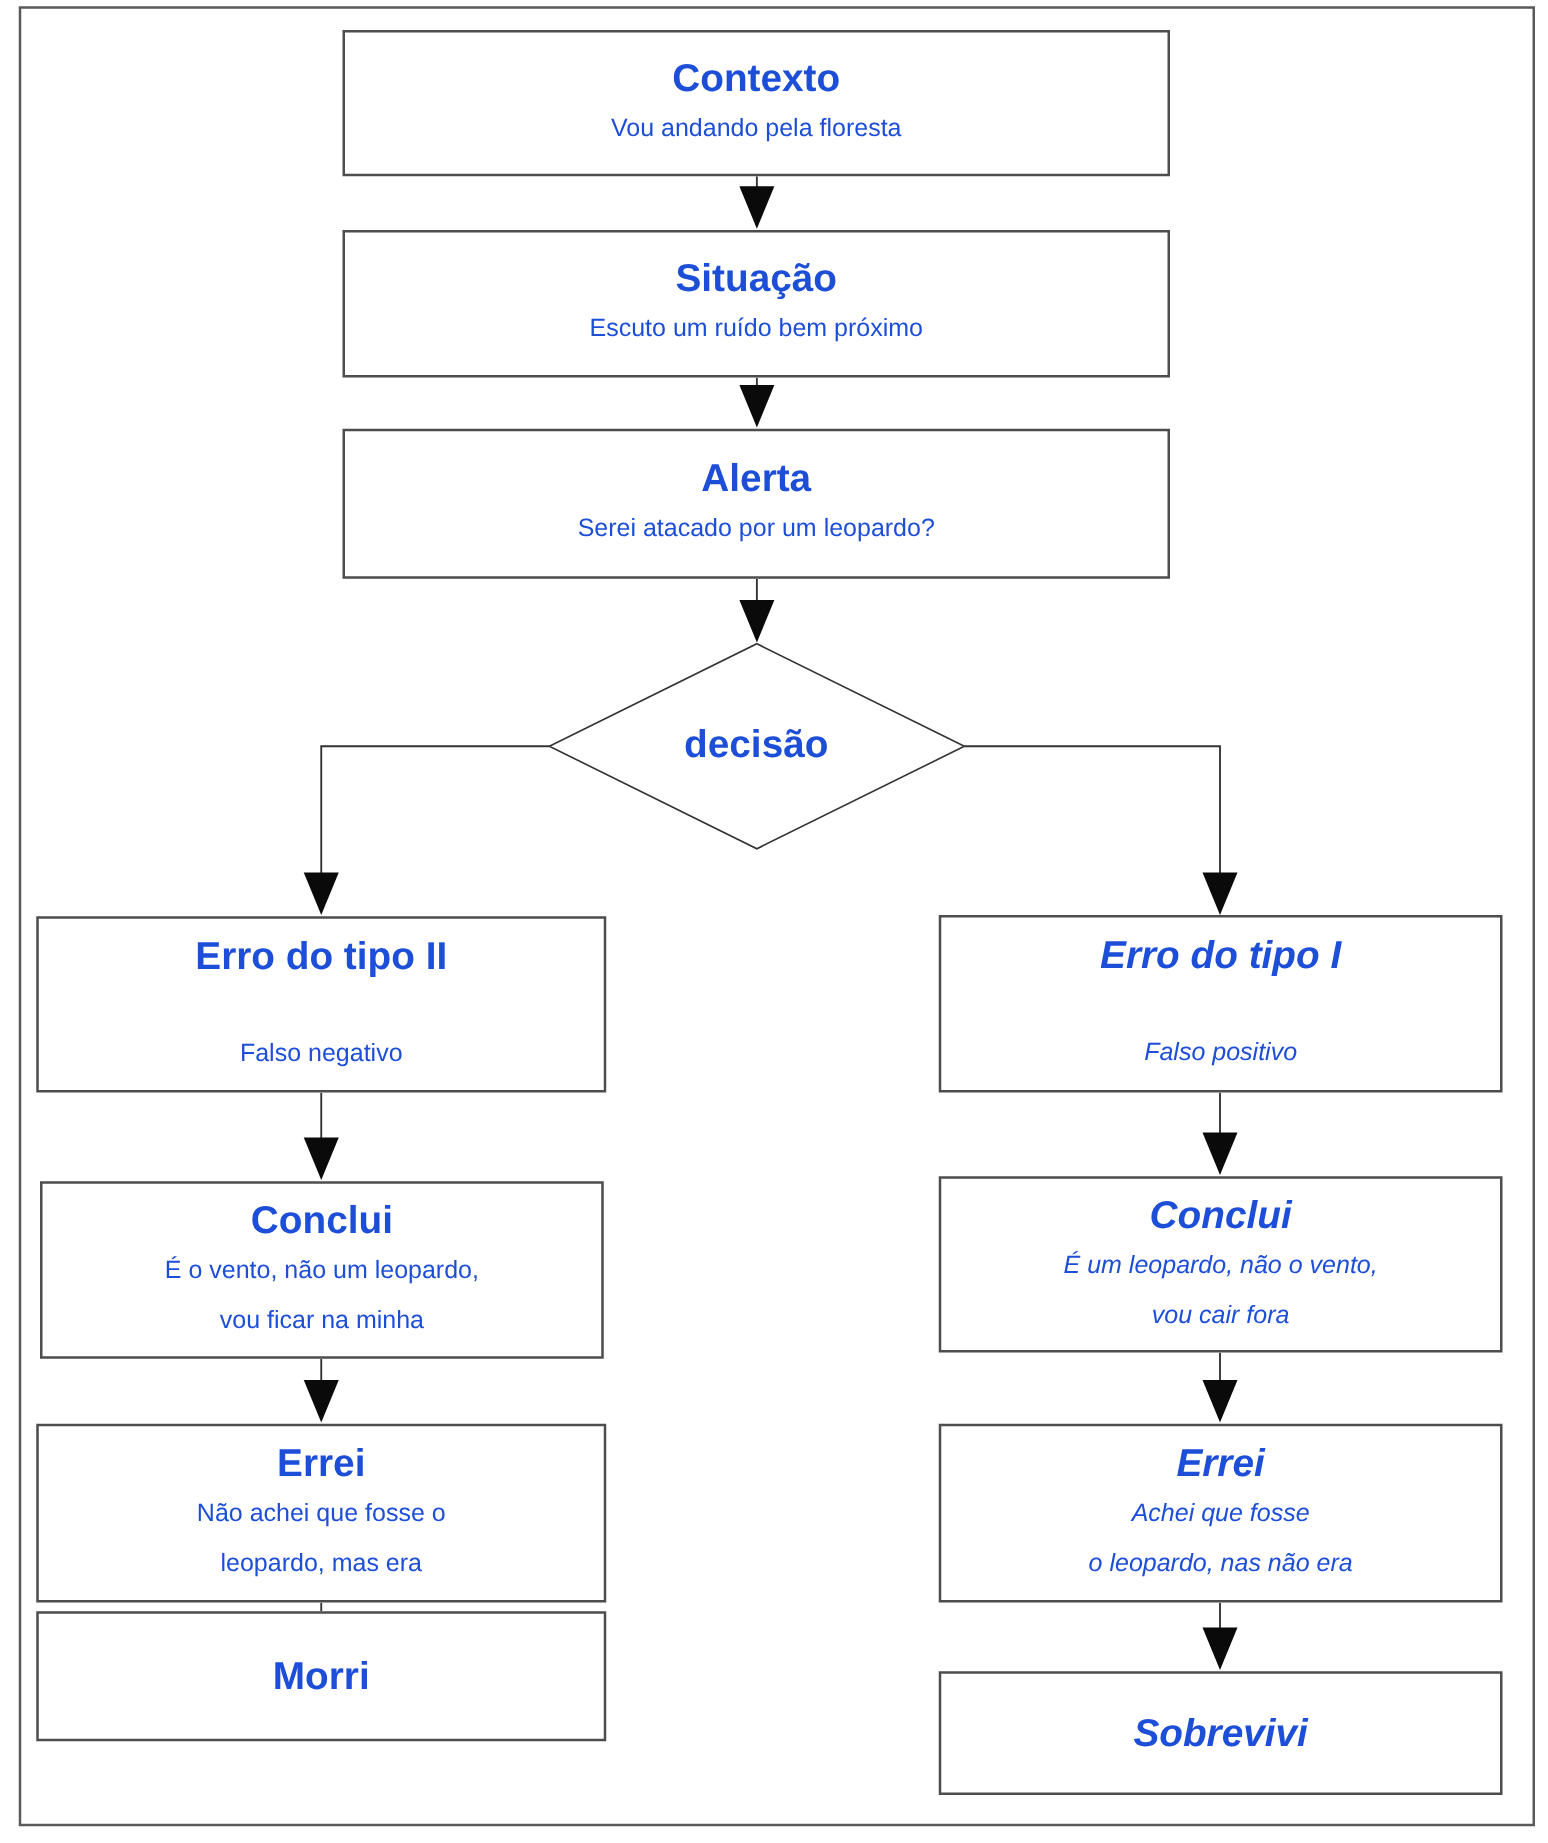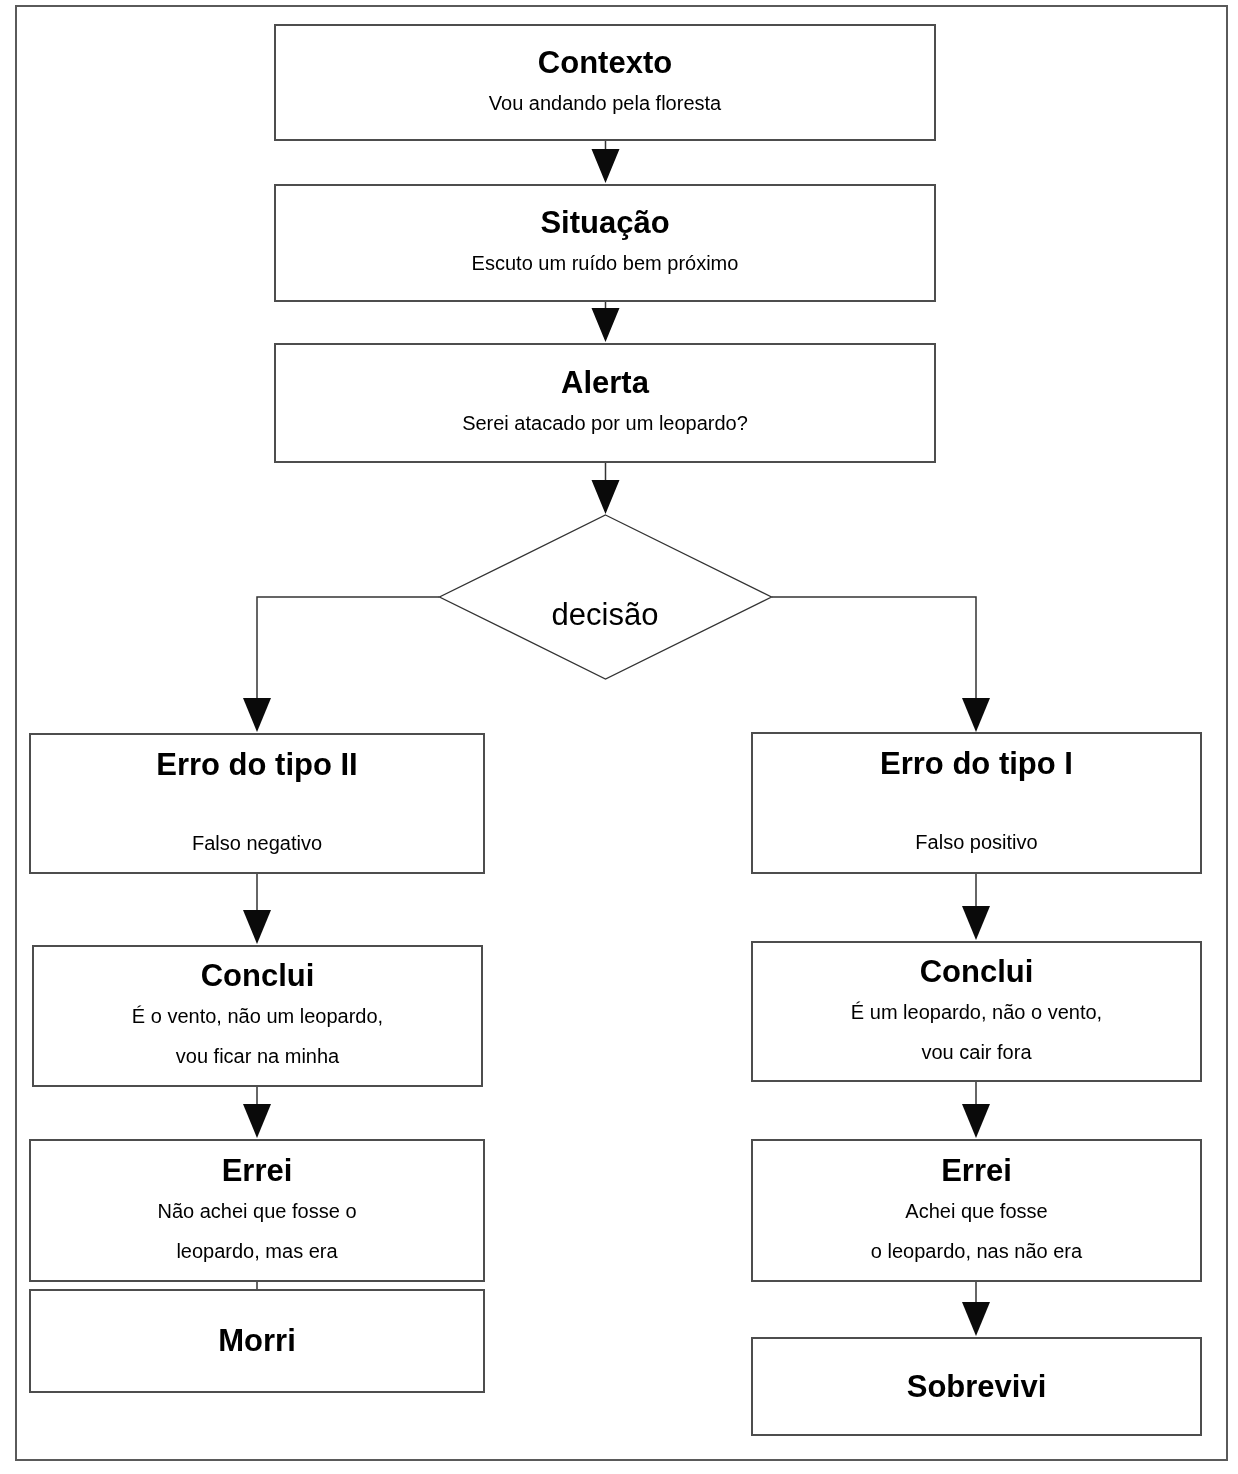--- a/index.html
+++ b/index.html
@@ -6,21 +6,21 @@
     margin: 0;
     padding: 0;
     background: #ffffff;
   }
   #canvas {
     position: relative;
     width: 1238px;
     height: 1474px;
     background: #ffffff;
     font-family: "Liberation Sans", sans-serif;
-    color: #000000;
+    color: #1d4ed8;
     overflow: hidden;
   }
   #outer-frame {
     position: absolute;
     left: 15px;
     top: 5px;
     width: 1213px;
     height: 1456px;
     border: 2px solid #5a5a5a;
     box-sizing: border-box;
@@ -52,45 +52,44 @@
     font-size: 20px;
     line-height: 40px;
     white-space: pre-line;
   }
   .node.spaced .node-body {
     margin-top: 38px;
   }
   
   .col-mid   { left: 274px; width: 662px; }
   .col-left  { left: 29px;  width: 456px; }
-  .col-right { left: 751px; width: 451px; }
+  .col-right { left: 751px; width: 451px; font-style: italic; }
 
   #node-contexto  { top: 24px;   height: 117px; }
   #node-situacao  { top: 184px;  height: 118px; }
   #node-alerta    { top: 343px;  height: 120px; }
 
   #node-erro-tipo-2   { top: 733px;  height: 141px; justify-content: center; }
   #node-conclui-left  { top: 945px;  height: 142px; left: 32px; width: 451px; }
   #node-errei-left    { top: 1139px; height: 143px; }
   #node-morri         { top: 1289px; height: 104px; align-items: center; }
 
   #node-erro-tipo-1   { top: 732px;  height: 142px; }
   #node-conclui-right { top: 941px;  height: 141px; }
   #node-errei-right   { top: 1139px; height: 143px; }
   #node-sobrevivi     { top: 1337px; height: 99px; }
 
   #decision-label {
     position: absolute;
     left: 605px;
     top: 597px;
     transform: translate(-50%, -54%);
-    font-weight: normal;
+    font-weight: bold;
     font-size: 31px;
     line-height: 40px;
-    margin-top: 20px;
   }
   .stem {
     stroke: #333333;
     stroke-width: 1.5;
     fill: none;
   }
   .arrowhead {
     fill: #0a0a0a;
     stroke: none;
   }

